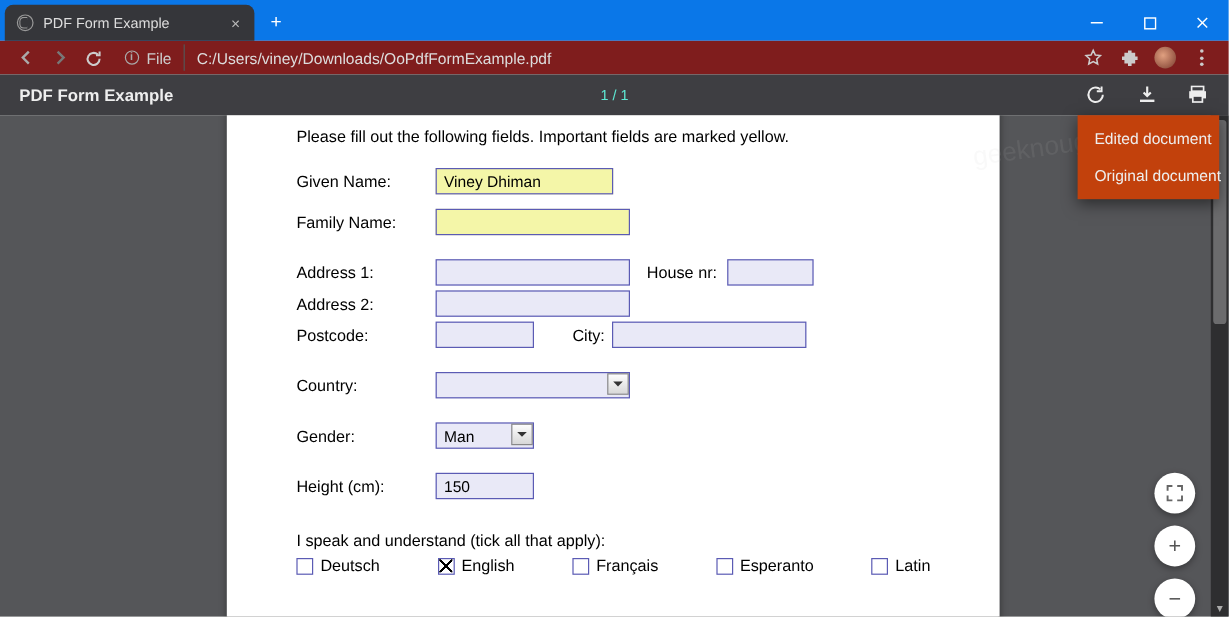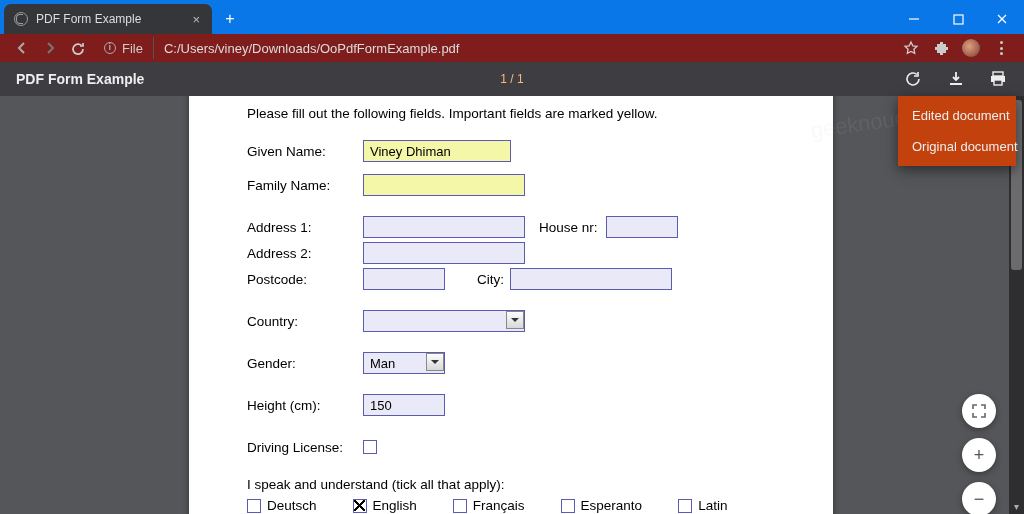--- a/index.html
+++ b/index.html
@@ -27,21 +27,21 @@
   .urlpath { margin-left:10px; color:#ddd; font-size:13px; }
   .urlbar .grow{flex:1;}
   .righticon{width:30px;height:28px;display:flex;align-items:center;justify-content:center;cursor:pointer;}
   .avatar{width:18px;height:18px;border-radius:50%;background:radial-gradient(circle at 40% 40%,#e0a080,#7a3b2e);}
   .kebab{display:flex;flex-direction:column;gap:2.5px;}
   .kebab span{width:3px;height:3px;border-radius:50%;background:#ccc;}
 
   
   .pdftoolbar { height:34px; background:#3e3e42; display:flex; align-items:center; color:#eee; font-size:14px; padding:0 16px; position:relative;}
   .pdftitle{font-weight:600;}
-  .pdftoolbar .center{position:absolute;left:50%;transform:translateX(-50%);font-size:12px;color:#fdba74;}
+  .pdftoolbar .center{position:absolute;left:50%;transform:translateX(-50%);font-size:12px;color:#5eead4;}
   .pdftoolbar .right{margin-left:auto;display:flex;gap:22px;align-items:center;}
   .pdftoolbtn{cursor:pointer;display:flex;align-items:center;justify-content:center;width:20px;height:20px;}
 
   
   .dl-menu{position:absolute; right:8px; top:96px; background:#c2410c; color:#eee; font-size:13px; box-shadow:0 4px 12px rgba(0,0,0,.5); padding:4px 0; z-index:50; width:118px;}
   .dl-menu .item{padding:8px 14px; cursor:pointer; white-space:nowrap;}
 
   
   .viewer{position:absolute; left:0; top:96px; right:0; bottom:0; background:#555659; overflow:hidden;}
   .page{position:absolute; left:189px; top:-6px; width:644px; height:520px; background:#fff; padding:16px 58px 20px 58px; font-size:13.5px; color:#000; box-shadow:0 0 6px rgba(0,0,0,.4);}
@@ -50,21 +50,21 @@
   .frow .lbl{width:116px;}
   .tinput{height:22px; border:1px solid #5b5bb4; background:#e9e9f7; padding:0 6px; font-size:13px;}
   .tinput.ylw{background:#f4f6a8;}
   .dd{position:relative;}
   .ddbtn{position:absolute;right:1px;top:1px;width:18px;height:18px;border:1px solid #888;background:linear-gradient(#fdfdfd,#d8d8d8);display:flex;align-items:center;justify-content:center;}
   .ddbtn::after{content:"";border:4px solid transparent;border-top-color:#333;margin-top:4px;}
   .cbox{width:14px;height:14px;border:1.5px solid #5b5bb4;display:inline-flex;align-items:center;justify-content:center;background:#fff;}
   .cbox.checked::after{content:"";width:11px;height:11px;background:
       linear-gradient(45deg,transparent 44%,#000 44%,#000 56%,transparent 56%),
       linear-gradient(-45deg,transparent 44%,#000 44%,#000 56%,transparent 56%);}
-  .langs{display:flex;gap:36px;margin:6px 0 16px 0;}
+  .langs{display:flex;gap:48px;margin:6px 0 16px 0;}
   .langitem{display:flex;align-items:center;gap:6px;}
   .section-gap{height:8px;}
 
   
   .fab{position:absolute; right:28px; width:34px; height:34px; border-radius:50%; background:#fff; box-shadow:0 2px 6px rgba(0,0,0,.35); display:flex; align-items:center; justify-content:center; cursor:pointer; font-size:18px; color:#555;}
   .fab.fit{bottom:86px; font-size:13px;}
   .fab.plus{bottom:42px;}
   .fab.minus{bottom:-2px;}
 
   
@@ -220,24 +220,20 @@
         <input class="tinput" style="width: 82px;" value="Man">
         <span class="ddbtn"></span>
       </span>
     </div>
     <div class="section-gap"></div>
     <div class="frow">
       <span class="lbl">Height (cm):</span>
       <input class="tinput" style="width: 82px;" value="150">
     </div>
     <div class="section-gap"></div>
-    <div class="frow">
-      <span class="lbl">Driving License:</span>
-      <span class="cbox"></span>
-    </div>
     <div class="section-gap"></div>
     <div>I speak and understand (tick all that apply):</div>
     <div class="langs">
       <span class="langitem">
           <span class="cbox"></span>
           <span>Deutsch</span>
         </span>
       <span class="langitem">
           <span class="cbox checked"></span>
           <span>English</span>

